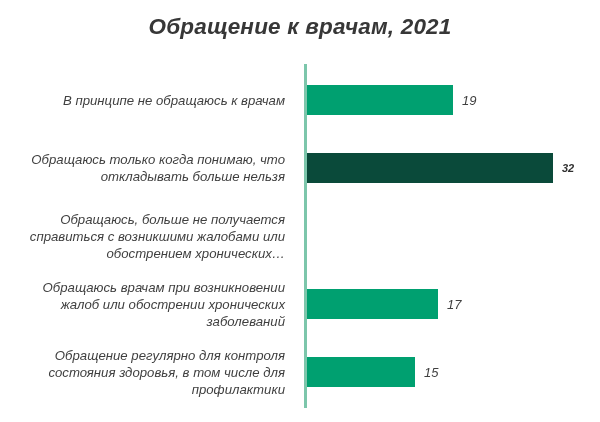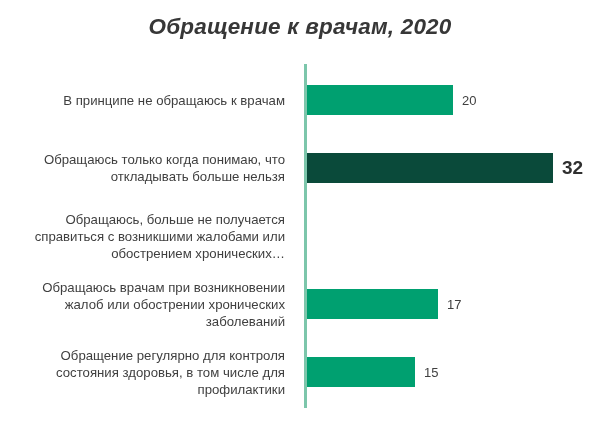--- a/index.html
+++ b/index.html
@@ -37,20 +37,21 @@
     white-space: nowrap;
   }
 
   
   .plot-area {
     position: absolute;
     top: 60px;
     left: 0;
     width: 600px;
     height: 350px;
+    font-style: italic;
   }
 
   .axis-line {
     position: absolute;
     left: 304px;
     top: 4px;
     width: 3px;
     height: 344px;
     background: #7cc6ab;
   }
@@ -102,42 +103,42 @@
   .bar.highlight { background: #0a4a3a; }
 
   .bar-value {
     margin-left: 9px;
     font-size: 13px;
     color: #3f3f3f;
     white-space: nowrap;
   }
   .bar-value.emph {
     font-weight: bold;
-    font-size: 19px;
+    font-size: 11px;
     color: #2f2f2f;
   }
 </style>
 </head>
 <body>
 
 <div class="chart-wrap">
 
-  <div class="chart-title" style="color: rgb(55, 55, 55);">Обращение к врачам, 2020</div>
+  <div class="chart-title" style="color: rgb(55, 55, 55);">Обращение к врачам, 2021</div>
 
   <div class="plot-area">
 
     <div class="axis-line" style="background: rgb(124, 198, 171);"></div>
 
     <div class="row row-0">
       <div class="cat-label">
         <span>В принципе не обращаюсь к врачам</span>
       </div>
       <div class="bar-holder">
         <div class="bar normal" style="width: 146px; background: rgb(0, 160, 112);"></div>
-        <div class="bar-value">20</div>
+        <div class="bar-value">19</div>
       </div>
     </div>
 
     <div class="row row-1">
       <div class="cat-label">
         <span>Обращаюсь только когда понимаю, что откладывать больше нельзя</span>
       </div>
       <div class="bar-holder">
         <div class="bar highlight" style="width: 246px; background: rgb(10, 74, 58);"></div>
         <div class="bar-value emph">32</div>

